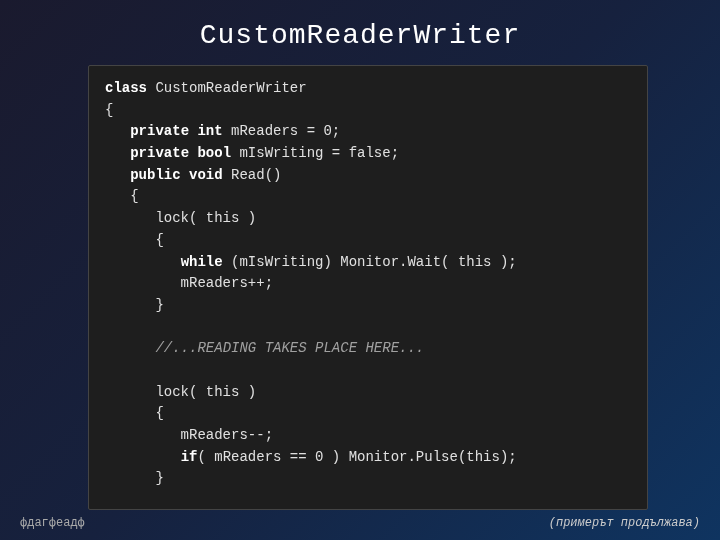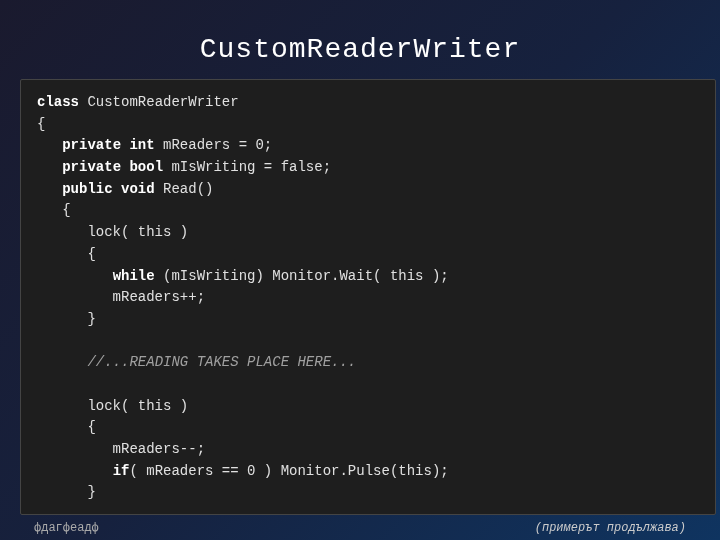--- a/index.html
+++ b/index.html
@@ -12,40 +12,40 @@
       overflow: hidden;
     }
 
     .slide {
       width: 720px;
       height: 540px;
       background: linear-gradient(135deg, #1a1a2e 0%, #16213e 50%, #0f3460 100%);
       display: flex;
       flex-direction: column;
       align-items: center;
-      padding: 16px;
+      padding: 2px;
     }
 
     .title-area {
       width: 100%;
       text-align: center;
       padding: 18px 0 14px 0;
       background: transparent;
     }
 
     .title {
       font-family: 'Courier New', Courier, monospace;
       font-size: 28px;
       color: #ffffff;
       font-weight: normal;
       letter-spacing: 1px;
     }
 
     .code-container {
-      width: 696px;
+      width: 560px;
       background: #1e1e1e;
       border: 1px solid #444;
       border-radius: 2px;
       padding: 12px 16px 10px 16px;
       position: relative;
       flex: 1;
       margin: 0 12px 0 28px;
     }
 
     .code-block {

